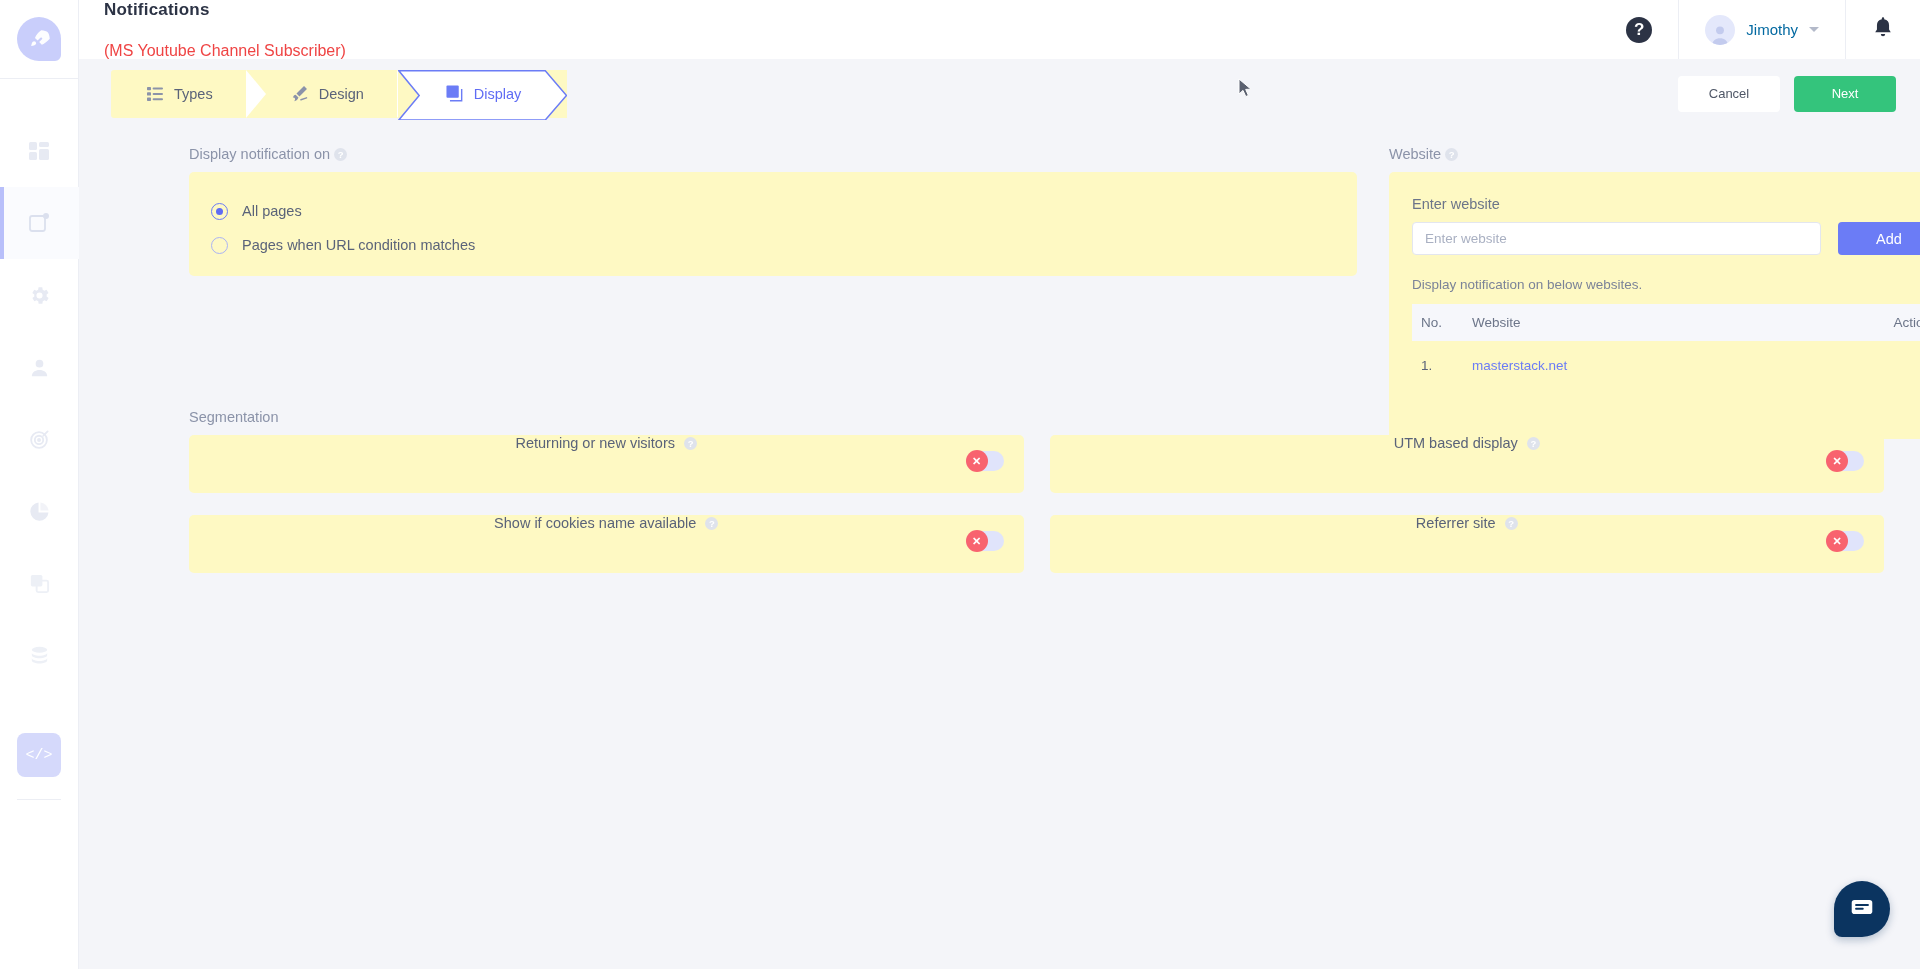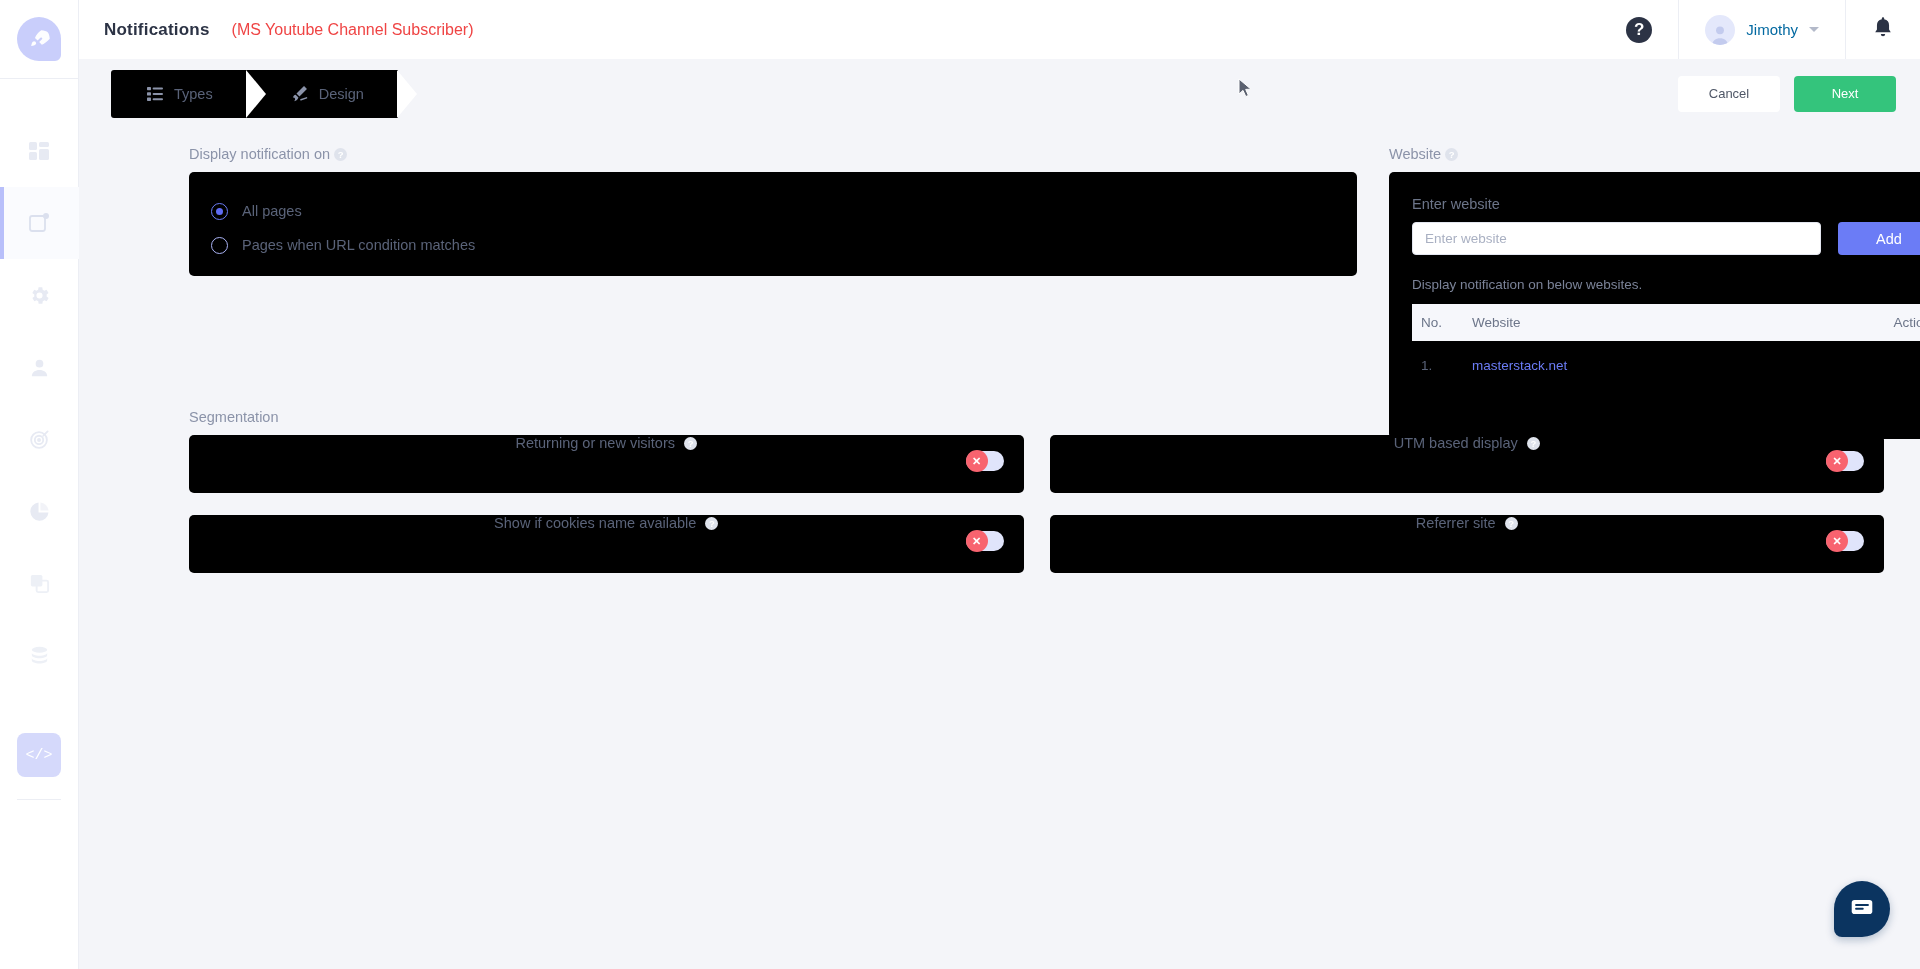--- a/index.html
+++ b/index.html
@@ -41,21 +41,21 @@
     display: flex; align-items: center; justify-content: center;
     color: #fff; font-size: 15px; font-family: "Liberation Mono", monospace;
   }
   .rail-sep { width: 44px; height: 1px; background: #eceef4; margin-top: 8px; }
 
   
   #topbar {
     position: absolute; left: 79px; top: 0; right: 0; height: 59px;
     background: #ffffff; display: flex; align-items: center;
   }
-  #page-title-wrap { display: flex; align-items: baseline; gap: 22px; padding-left: 25px; }
+  #page-title-wrap { display: flex; align-items: baseline; gap: 22px; padding-left: 25px; flex-direction: column; }
   #page-title { font-size: 17px; font-weight: bold; color: #2c3345; letter-spacing: .2px; }
   #page-subtitle { font-size: 16px; color: #ef4444; }
   #topbar-right { margin-left: auto; display: flex; align-items: center; height: 100%; }
   .tb-cell { height: 100%; display: flex; align-items: center; padding: 0 26px; }
   .tb-divider { width: 1px; height: 59px; background: #eceef4; }
   .help-badge {
     width: 26px; height: 26px; border-radius: 50%; background: #2c3345; color: #fff;
     display: flex; align-items: center; justify-content: center;
     font-size: 17px; font-weight: bold; cursor: pointer;
   }
@@ -70,21 +70,21 @@
 
   
   #stepbar {
     position: absolute; left: 79px; top: 59px; right: 0; height: 69px;
     background: #f4f5f9; display: flex; align-items: center;
   }
   #steps {
     margin-left: 32px; height: 48px; display: flex; position: relative;
   }
   .step {
-    position: relative; height: 48px; background: #000000;
+    position: relative; height: 48px; background: #fef9c3;
     display: flex; align-items: center; gap: 11px;
     padding: 0 34px 0 44px; cursor: pointer;
     font-size: 14.5px; color: #5a6379;
   }
   .step:first-child { padding-left: 36px; border-radius: 3px 0 0 3px; }
   .step .chev {
     position: absolute; right: -19px; top: 0; width: 20px; height: 48px; z-index: 2;
   }
   .step.active { color: #5f6cf4; z-index: 3; }
   .step.active .bg-shape { position: absolute; inset: 0; z-index: -1; }
@@ -104,21 +104,21 @@
 
   .sec-label {
     font-size: 14.5px; color: #8b93a9; display: flex; align-items: center; gap: 4px;
     margin-bottom: 10px;
   }
   .qmark {
     width: 13px; height: 13px; border-radius: 50%; background: #dfe3ec; color: #ffffff;
     font-size: 9.5px; display: inline-flex; align-items: center; justify-content: center;
     cursor: pointer; font-weight: bold;
   }
-  .card { background: #000000; border-radius: 5px; }
+  .card { background: #fef9c3; border-radius: 5px; }
 
   
   #display-block { position: absolute; left: 110px; top: 18px; width: 1168px; }
   #display-card { height: 104px; padding: 22px 0 0 22px; }
   .radio-row { display: flex; align-items: center; gap: 14px; height: 34px; cursor: pointer; }
   .radio {
     width: 17px; height: 17px; border-radius: 50%; border: 1.6px solid #6b7cf6;
     display: flex; align-items: center; justify-content: center; flex: none;
   }
   .radio.off { border-color: #aab3f5; }
@@ -340,20 +340,32 @@
           <path d="M4.9 10.2l3 3c-.6 2-2.2 3.6-4.6 3.9 1-1 1.2-2 .9-2.8-.3-.8-1.2-1.1-2.2-.9.5-2 1.6-3 2.9-3.2z"></path>
           <rect x="9.6" y="13.8" width="7.8" height="1.6" rx=".8" transform="rotate(-18 13.5 14.6)"></rect>
         </svg>
       </span>
       <span class="step-lbl">Design</span>
       <svg class="chev" viewBox="0 0 20 48" preserveAspectRatio="none">
         <path d="M0 0 L20 24 L0 48 Z" fill="#ffffff"></path>
       </svg>
     </div>
 
+    <div class="step active" style="padding-left:48px;padding-right:46px;">
+      <svg class="bg-shape" viewBox="0 0 160 48" preserveAspectRatio="none">
+        <path d="M0.8 0.8 L139 0.8 L159 24 L139 47.2 L0.8 47.2 L20 24 Z" fill="#ffffff" stroke="#6b7cf6" stroke-width="1.4"></path>
+      </svg>
+      <span class="step-ic">
+        <svg width="17" height="17" viewBox="0 0 18 18" fill="none">
+          <rect x="0.5" y="0.5" width="13" height="13" rx="1" fill="#6b7cf6"></rect>
+          <path d="M16.6 4.2v12.4H4.2" stroke="#6b7cf6" stroke-width="1.5" fill="none"></path>
+        </svg>
+      </span>
+      <span class="step-lbl">Display</span>
+    </div>
 
   </div>
 
   <div id="step-actions">
     <button class="btn btn-cancel">Cancel</button>
     <button class="btn btn-next">Next</button>
   </div>
 </div>
 
 <div id="main">

